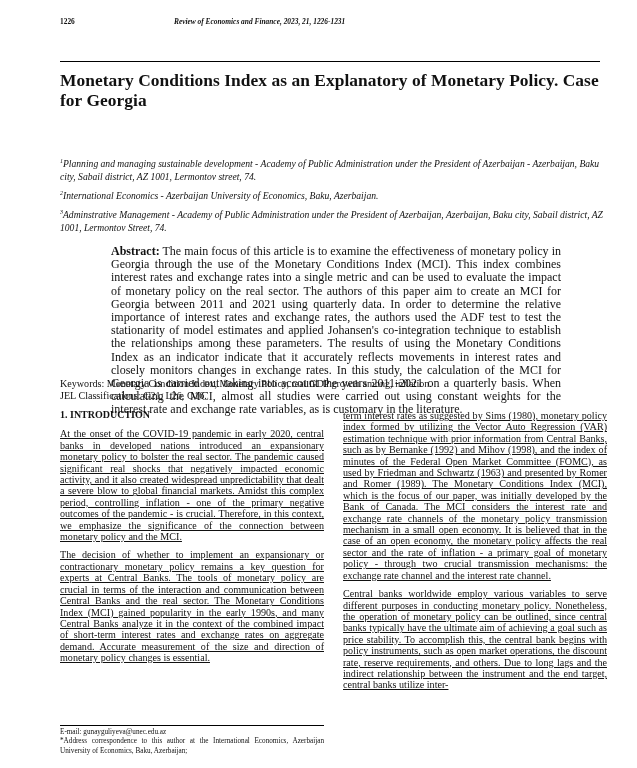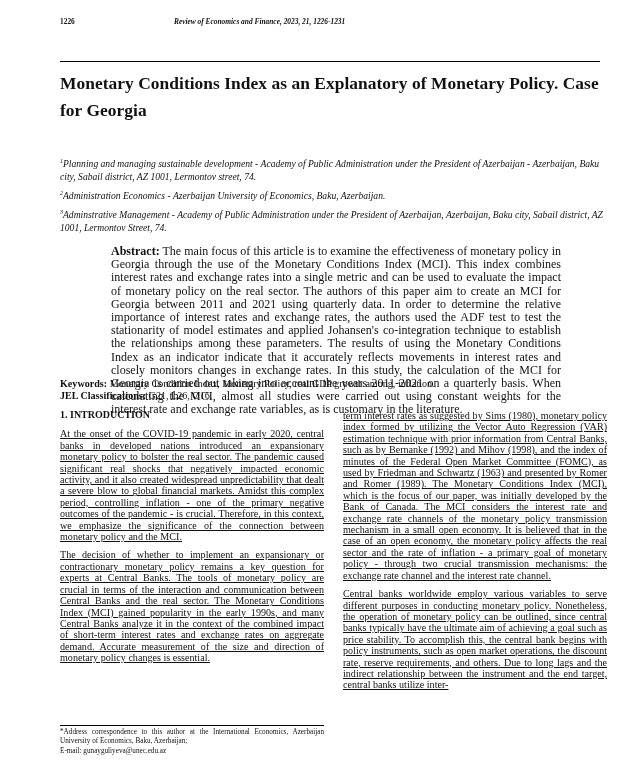--- a/index.html
+++ b/index.html
@@ -2,29 +2,29 @@
 <html><head>
 <meta charset="utf-8">
 <style>
   html, body { margin:0; padding:0; background:#ffffff; }
   body { width:637px; height:768px; overflow:hidden; position:relative; color:#111; font-family:"Liberation Serif", serif; }
   .page { position:absolute; left:0; top:0; width:637px; height:768px; }
   .running-head { position:absolute; top:17px; left:60px; right:60px; font-size:7.4px; font-weight:bold; }
   .running-head .pg { position:absolute; left:0; top:0; }
   .running-head .journal { position:absolute; left:102px; top:0; font-style:italic;margin-left:12px; }
   .rule-top { position:absolute; top:61px; left:60px; width:540px; height:1px; background:#000; }
-  .title { position:absolute; top:70px; left:60px; width:548px; font-size:17.4px; font-weight:bold; line-height:27px; letter-spacing:0.05px; margin:0; }
+  .title { position:absolute; top:70px; left:60px; width:548px; font-size:17.4px; font-weight:bold; line-height:20px; letter-spacing:0.05px; margin:0; }
   .authors { position:absolute; top:125px; left:60px; font-size:12.2px; }
   .authors sup { font-size:7px; }
   .affil { position:absolute; left:60px; width:548px; font-size:9.6px; font-style:italic; line-height:13px; }
   .affil sup { font-size:6px; }
   .abstract { position:absolute; top:245px; left:111px; width:450px; font-size:12px; line-height:13.2px; text-align:justify; margin:0; }
   .abstract b { font-weight:bold; }
   .kw { position:absolute; left:60px; font-size:10.1px; }
-  .kw b { font-weight:bold;text-align:center; }
+  .kw b { font-weight:normal;text-align:center; }
   .col { position:absolute; width:264px; font-size:10.1px; line-height:11.4px; text-align:justify; }
   .col p { margin:0 0 7px 0;text-decoration:underline; }
   .col-left { left:60px; top:409px; }
   .col-right { left:343px; top:410px; }
   .section-head { font-weight:bold; font-size:10px; margin:0 0 8px 0; }
   .fn-rule { position:absolute; left:60px; top:725px; width:264px; height:1px; background:#000; }
   .footnote { position:absolute; left:60px; top:728px; width:264px; font-size:7.2px; line-height:9.4px; text-align:justify; }
 </style>
 </head>
 <body>
@@ -38,21 +38,21 @@
 
   <div class="rule-top"></div>
 
   <h1 class="title">Monetary Conditions Index as an Explanatory of Monetary Policy. Case for Georgia</h1>
 
 
   <div class="affil" style="top:155px;">
     <sup>1</sup><span>Planning and managing sustainable development - Academy of Public Administration under the President of Azerbaijan -  Azerbaijan, Baku city, Sabail district, AZ 1001, Lermontov street, 74.</span>
   </div>
   <div class="affil" style="top:187px;">
-    <sup>2</sup><span>Administration Economics - Azerbaijan University of Economics, Baku, Azerbaijan.</span>
+    <sup>2</sup><span>International Economics - Azerbaijan University of Economics, Baku, Azerbaijan.</span>
   </div>
   <div class="affil" style="top:206px;">
     <sup>3</sup><span>Adminstrative Management - Academy of Public Administration under the President of Azerbaijan, Azerbaijan, Baku city, Sabail district, AZ 1001, Lermontov Street, 74.</span>
   </div>
 
   <p class="abstract">
     <b>Abstract:</b><span> The main focus of this article is to examine the effectiveness of monetary policy in Georgia through the use of the Monetary Conditions Index (MCI). This index combines interest rates and exchange rates into a single metric and can be used to evaluate the impact of monetary policy on the real sector. The authors of this paper aim to create an MCI for Georgia between 2011 and 2021 using quarterly data. In order to determine the relative importance of interest rates and exchange rates, the authors used the ADF test to test the stationarity of model estimates and applied Johansen's co-integration technique to establish the relationships among these parameters. The results of using the Monetary Conditions Index as an indicator indicate that it accurately reflects movements in interest rates and closely monitors changes in exchange rates. In this study, the calculation of the MCI for Georgia is carried out taking into account the years 2011-2021 on a quarterly basis. When calculating the MCI, almost all studies were carried out using constant weights for the interest rate and exchange rate variables, as is customary in the literature.</span>
   </p>
 
   <div class="kw" style="top:378px;">
@@ -68,17 +68,17 @@
     <p>The decision of whether to implement an expansionary or contractionary monetary policy remains a key question for experts at Central Banks. The tools of monetary policy are crucial in terms of the interaction and communication between Central Banks and the real sector. The Monetary Conditions Index (MCI) gained popularity in the early 1990s, and many Central Banks analyze it in the context of the combined impact of short-term interest rates and exchange rates on aggregate demand. Accurate measurement of the size and direction of monetary policy changes is essential.</p>
   </div>
 
   <div class="col col-right">
     <p>term interest rates as suggested by Sims (1980), monetary policy index formed by utilizing the Vector Auto Regression (VAR) estimation technique with prior information from Central Banks, such as by Bernanke (1992) and Mihov (1998), and the index of minutes of the Federal Open Market Committee (FOMC), as used by Friedman and Schwartz (1963) and presented by Romer and Romer (1989). The Monetary Conditions Index (MCI), which is the focus of our paper, was initially developed by the Bank of Canada. The MCI considers the interest rate and exchange rate channels of the monetary policy transmission mechanism in a small open economy. It is believed that in the case of an open economy, the monetary policy affects the real sector and the rate of inflation - a primary goal of monetary policy - through two crucial transmission mechanisms: the exchange rate channel and the interest rate channel.</p>
     <p>Central banks worldwide employ various variables to serve different purposes in conducting monetary policy. Nonetheless, the operation of monetary policy can be outlined, since central banks typically have the ultimate aim of achieving a goal such as price stability. To accomplish this, the central bank begins with policy instruments, such as open market operations, the discount rate, reserve requirements, and others. Due to long lags and the indirect relationship between the instrument and the end target, central banks utilize inter-</p>
   </div>
 
   <div class="fn-rule"></div>
   <div class="footnote">
+    <div>E-mail: gunayguliyeva@unec.edu.az</div>
     <div>*Address correspondence to this author at the International Economics, Azerbaijan University of Economics, Baku, Azerbaijan;</div>
-    <div>E-mail: gunayguliyeva@unec.edu.az</div>
   </div>
 
 </div>
 
 </body></html>

